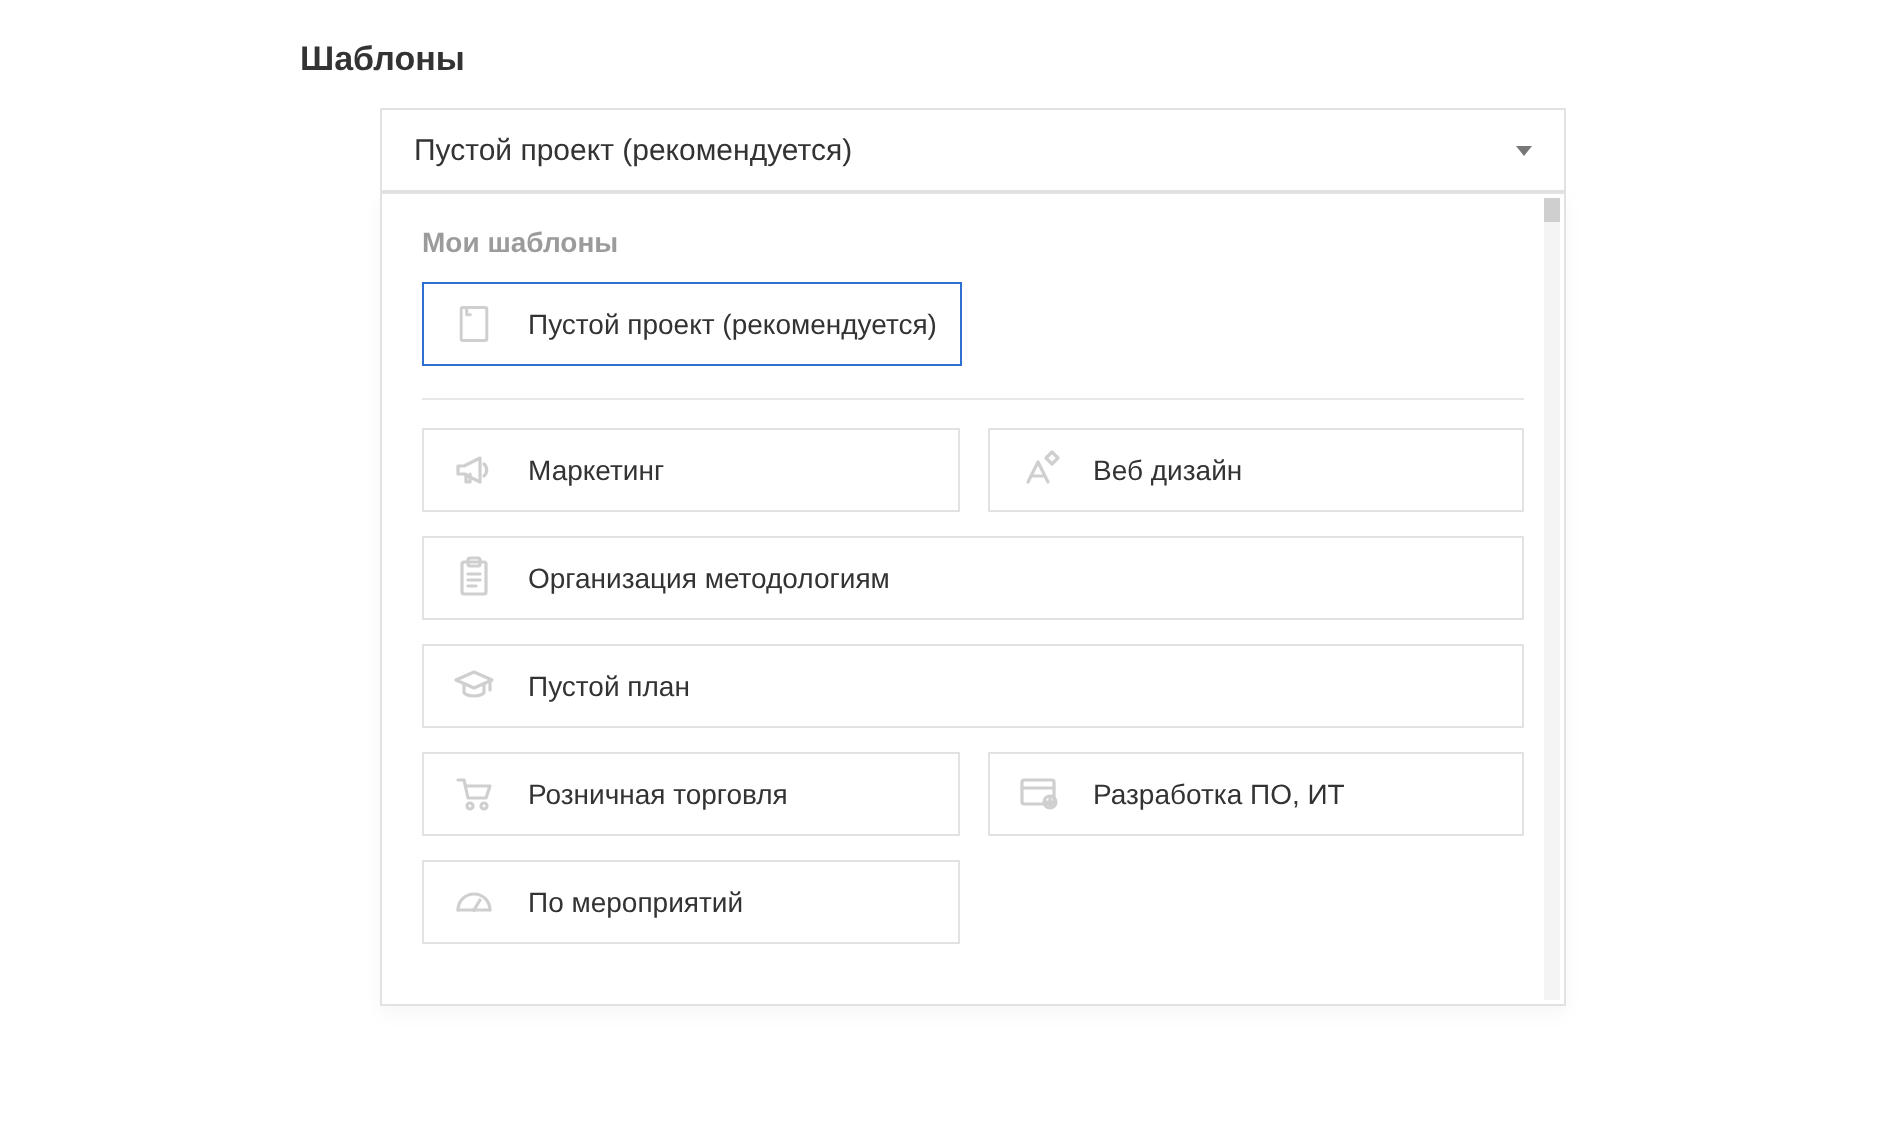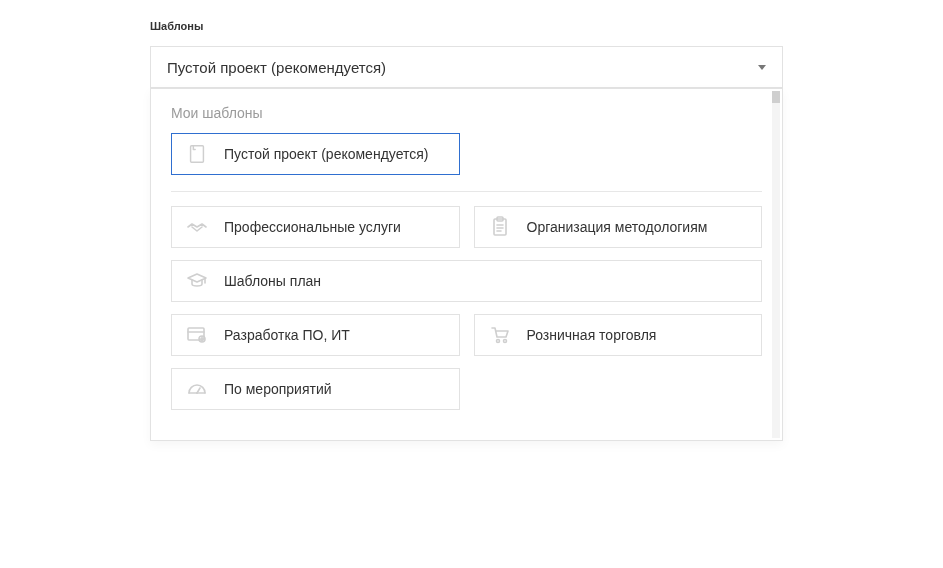--- a/index.html
+++ b/index.html
@@ -1,19 +1,19 @@
 <!DOCTYPE html>
 <html><head>
 <meta charset="utf-8">
 <style>
   * { box-sizing: border-box; margin: 0; padding: 0; }
   html, body { width: 943px; height: 568px; font-family: "Segoe UI", Arial, sans-serif; background: #ffffff; }
   .page { padding: 20px 160px 0 150px; }
-  .title { font-size: 11px; font-weight: 700; color: #333333; margin-bottom: 14px; }
-  .select-wrap { position: relative; }
+  .title { font-size: 17px; font-weight: 700; color: #333333; margin-bottom: 14px; }
+  .select-wrap { position: relative; margin-left: 40px; }
   .select-btn {
     width: 100%;
     height: 42px;
     border: 1px solid #e2e2e2;
     background: #ffffff;
     display: flex;
     align-items: center;
     justify-content: space-between;
     padding: 0 16px;
     cursor: pointer;
@@ -43,21 +43,21 @@
     right: 2px;
     top: 2px;
     bottom: 2px;
     width: 8px;
     background: #f4f4f4;
   }
   .scrollbar .thumb-top {
     position: absolute; top: 0; left: 0; right: 0; height: 12px; background: #cfcfcf;
   }
   .section-label {
-    font-size: 14px; color: #9b9b9b; font-weight: 400; margin-bottom: 12px;
+    font-size: 14px; color: #9b9b9b; font-weight: 700; margin-bottom: 12px;
   }
   .divider { height: 1px; background: #e7e7e7; margin: 16px 0 14px 0; }
   .tile-row { display: flex; gap: 14px; margin-bottom: 12px; }
   .tile {
     flex: 1 1 0;
     height: 42px;
     border: 1px solid #e2e2e2;
     display: flex;
     align-items: center;
     padding: 0 12px;
@@ -102,30 +102,43 @@
               </svg>
             </span>
             <span class="label">Пустой проект (рекомендуется)</span>
           </div>
         </div>
 
         <div class="divider"></div>
 
 
 
-
-        <div class="tile-row">
-          <div class="tile">
-            <span class="icon">
-              <svg viewBox="0 0 24 24" width="24" height="24">
-                <path d="M3 12 l4 -3 5 3 5 -3 4 3 M7 12 l5 4 5 -4" class="stroke"></path>
-              </svg>
-            </span>
-            <span class="label">Профессиональные услуги</span>
-          </div>
+        <div class="tile-row">
+          <div class="tile">
+            <span class="icon">
+              <svg viewBox="0 0 24 24" width="24" height="24">
+                <path d="M4 10 v4 l3 0 8 4 v-12 l-8 4z" class="stroke"></path>
+                <path d="M17 9 a4 4 0 0 1 0 6" class="stroke"></path>
+                <path d="M8 14 v4 h2 v-4" class="stroke"></path>
+              </svg>
+            </span>
+            <span class="label">Маркетинг</span>
+          </div>
+          <div class="tile">
+            <span class="icon">
+              <svg viewBox="0 0 24 24" width="24" height="24">
+                <path d="M6 18 l5 -10 5 10 M8 15 h6" class="stroke"></path>
+                <path d="M15 6 l3 -3 3 3 -3 3z" class="stroke"></path>
+              </svg>
+            </span>
+            <span class="label">Веб дизайн</span>
+          </div>
+        </div>
+
+        <div class="tile-row">
           <div class="tile">
             <span class="icon">
               <svg viewBox="0 0 24 24" width="24" height="24">
                 <rect x="6" y="4" width="12" height="16" rx="1" class="stroke"></rect>
                 <rect x="9" y="2" width="6" height="4" rx="1" class="stroke"></rect>
                 <path d="M9 10 h6 M9 13 h6 M9 16 h4" class="stroke"></path>
               </svg>
             </span>
             <span class="label">Организация методологиям</span>
           </div>
@@ -133,46 +146,46 @@
 
         <div class="tile-row">
           <div class="tile">
             <span class="icon">
               <svg viewBox="0 0 24 24" width="24" height="24">
                 <path d="M3 9 l9 -4 9 4 -9 4z" class="stroke"></path>
                 <path d="M7 11 v4 c0 1 2 2 5 2 s5 -1 5 -2 v-4" class="stroke"></path>
                 <path d="M20 9 v5" class="stroke"></path>
               </svg>
             </span>
-            <span class="label">Шаблоны план</span>
-          </div>
-        </div>
-
-        <div class="tile-row">
+            <span class="label">Пустой план</span>
+          </div>
+        </div>
+
+        <div class="tile-row">
+          <div class="tile">
+            <span class="icon">
+              <svg viewBox="0 0 24 24" width="24" height="24">
+                <path d="M4 5 h3 l2 9 h9 l2 -6 h-12" class="stroke"></path>
+                <circle cx="10" cy="18" r="1.5" class="stroke"></circle>
+                <circle cx="17" cy="18" r="1.5" class="stroke"></circle>
+              </svg>
+            </span>
+            <span class="label">Розничная торговля</span>
+          </div>
           <div class="tile">
             <span class="icon">
               <svg viewBox="0 0 24 24" width="24" height="24">
                 <rect x="3" y="5" width="16" height="12" rx="1" class="stroke"></rect>
                 <path d="M3 9 h16" class="stroke"></path>
                 <circle cx="17" cy="16" r="3" class="stroke"></circle>
                 <path d="M17 14 v4 M15 16 h4" class="stroke"></path>
               </svg>
             </span>
             <span class="label">Разработка ПО, ИТ</span>
           </div>
-          <div class="tile">
-            <span class="icon">
-              <svg viewBox="0 0 24 24" width="24" height="24">
-                <path d="M4 5 h3 l2 9 h9 l2 -6 h-12" class="stroke"></path>
-                <circle cx="10" cy="18" r="1.5" class="stroke"></circle>
-                <circle cx="17" cy="18" r="1.5" class="stroke"></circle>
-              </svg>
-            </span>
-            <span class="label">Розничная торговля</span>
-          </div>
         </div>
 
         <div class="tile-row">
           <div class="tile half">
             <span class="icon">
               <svg viewBox="0 0 24 24" width="24" height="24">
                 <path d="M4 16 a8 8 0 0 1 16 0" class="stroke"></path>
                 <path d="M12 16 l3 -5" class="stroke"></path>
                 <circle cx="12" cy="16" r="1" class="fillg"></circle>
                 <path d="M4 16 h16" class="stroke"></path>

